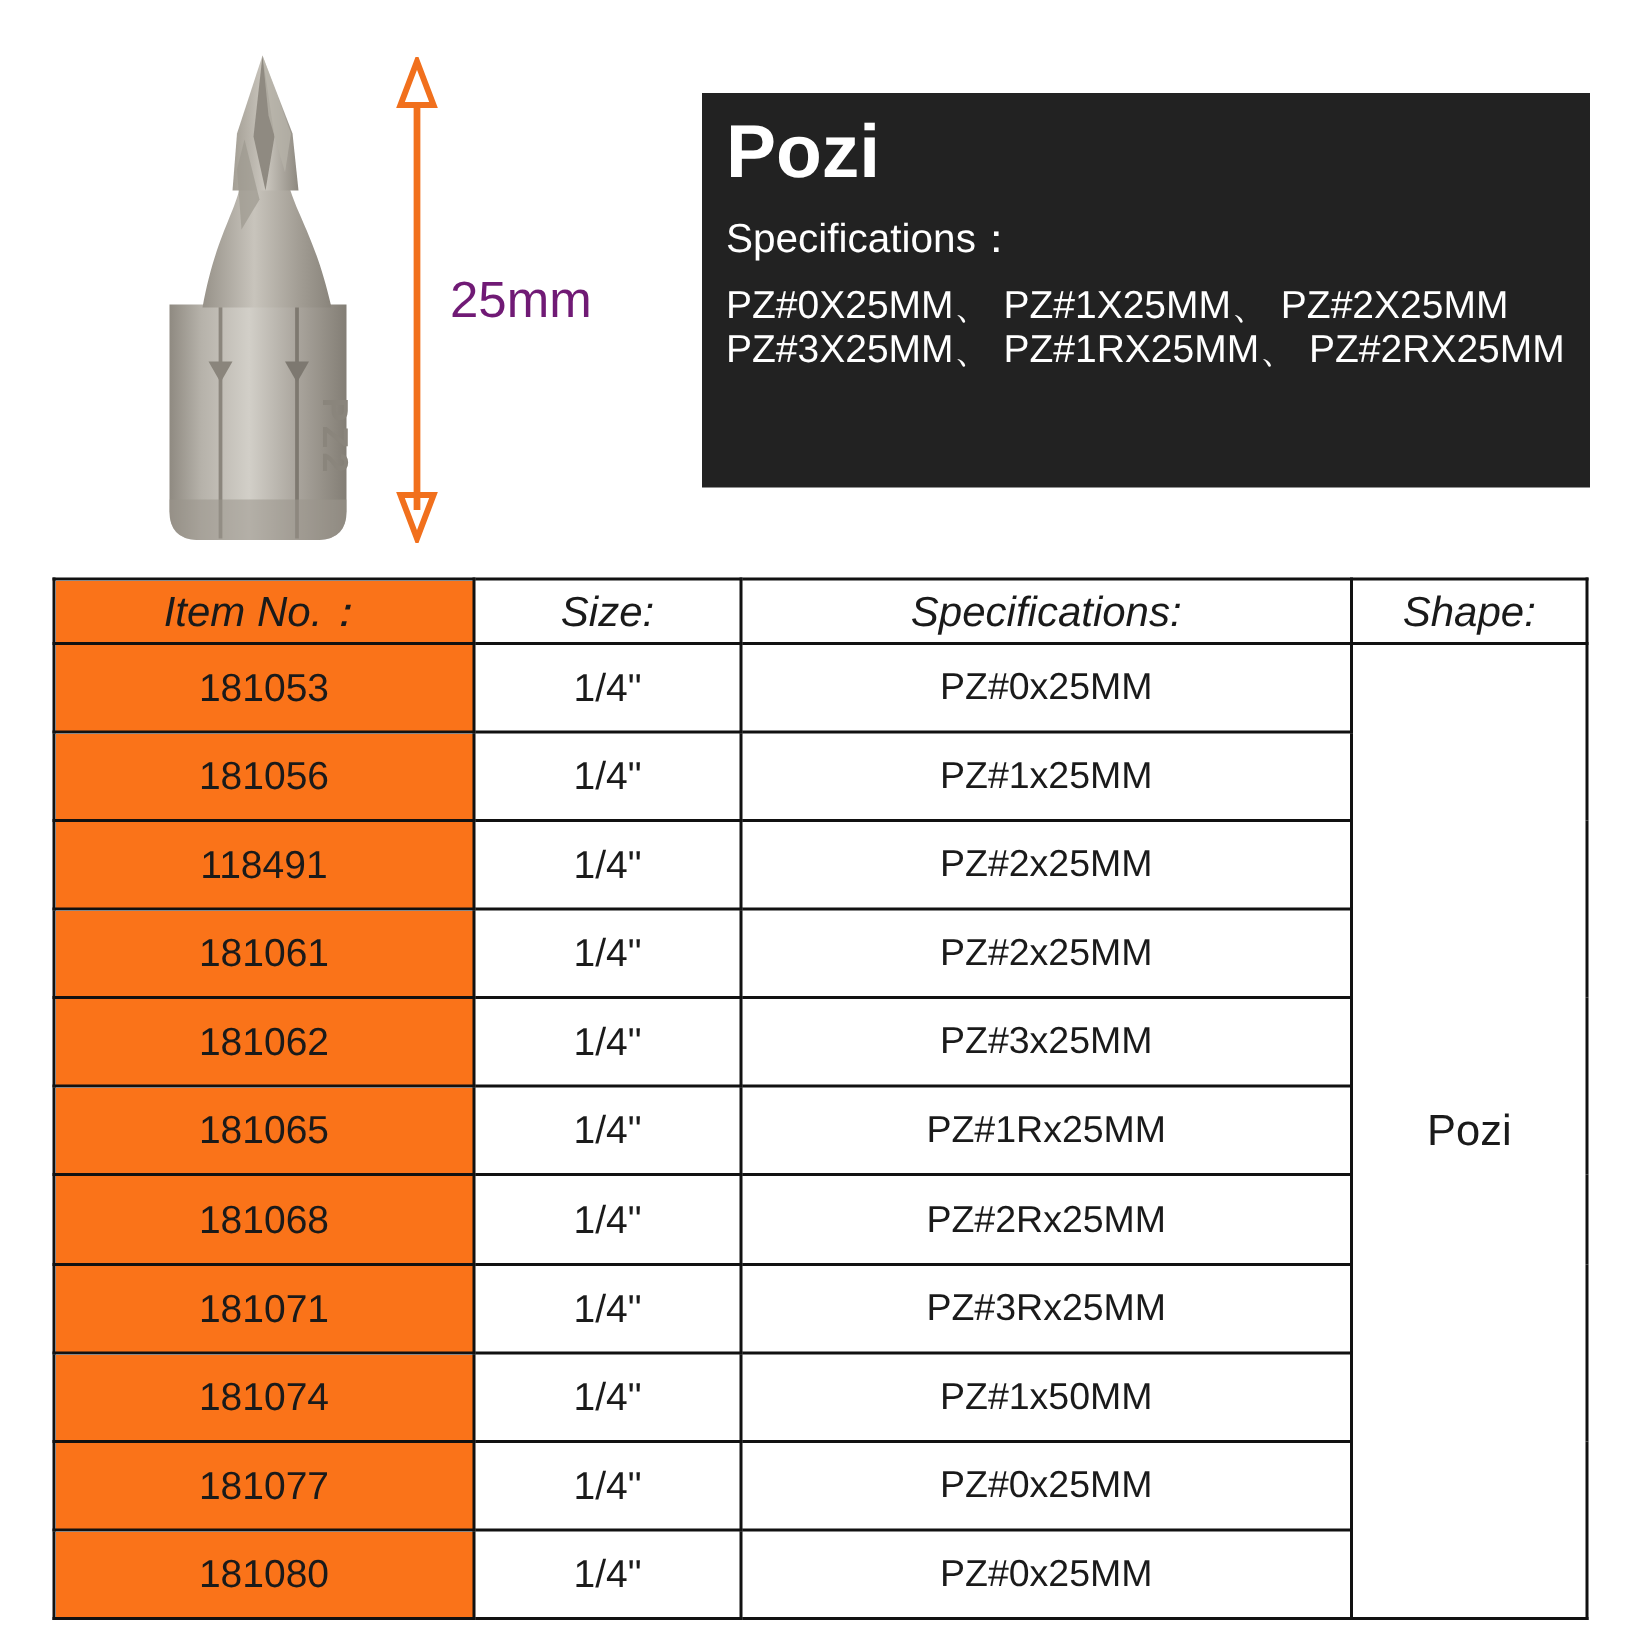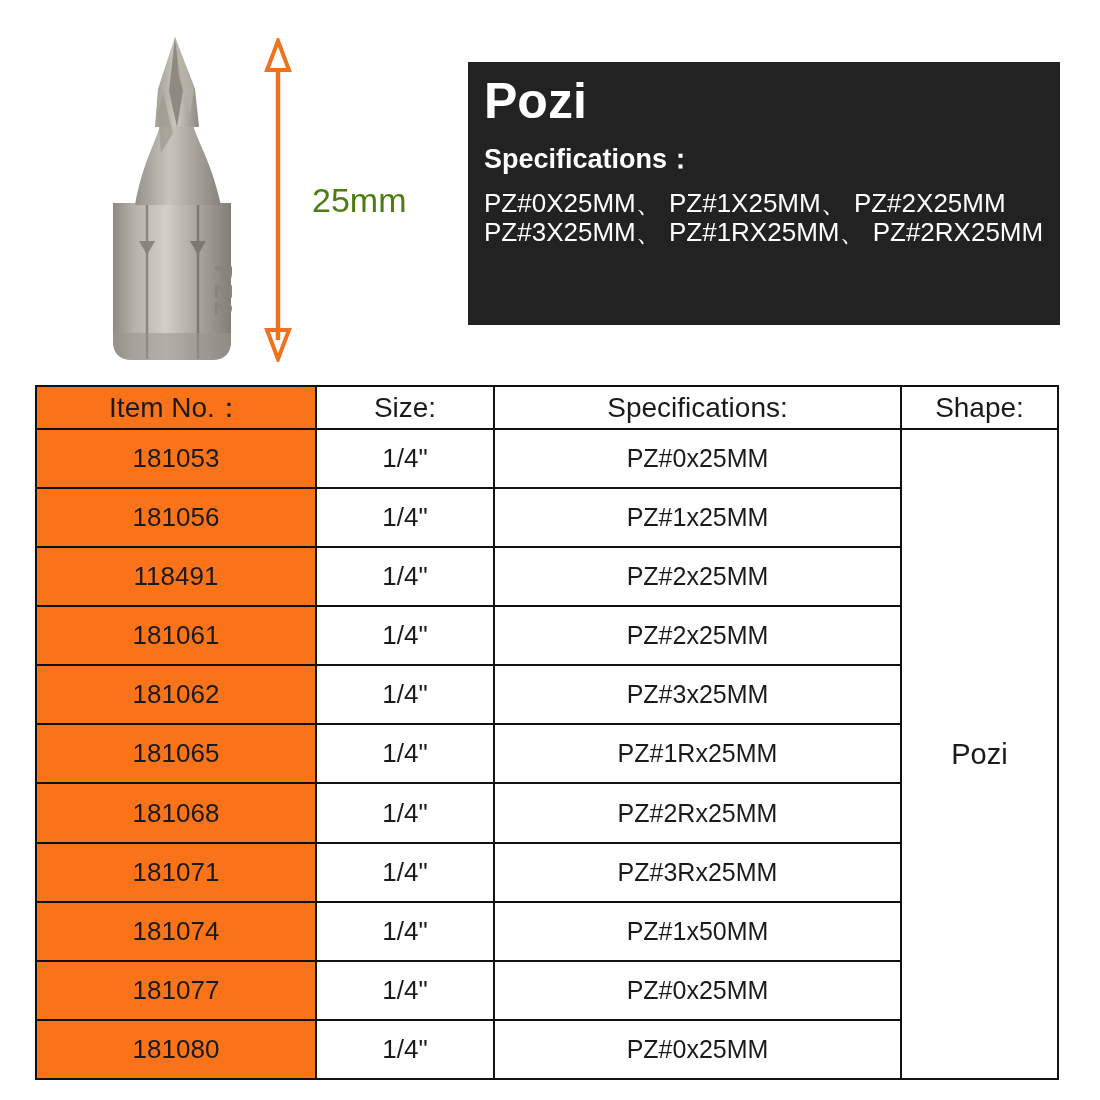--- a/index.html
+++ b/index.html
@@ -7,33 +7,33 @@
     position:relative;
     width:1100px;height:1100px;
     background:#ffffff;
     font-family:"Liberation Sans","DejaVu Sans",sans-serif;
     overflow:hidden;
   }
   
   .bit-svg{position:absolute;left:103px;top:33px;width:138px;height:332px;}
   .arrow-svg{position:absolute;left:256px;top:38px;width:44px;height:324px;}
   .dim-label{
-    position:absolute;left:312px;top:181px;
-    font-size:34px;color:#4d7c0f;letter-spacing:0px;
+    position:absolute;left:300px;top:181px;
+    font-size:34px;color:#701a75;letter-spacing:0px;
   }
   .panel{
     position:absolute;left:468px;top:62px;width:592px;height:263px;
     background:#222222;color:#ffffff;box-sizing:border-box;
     padding:12px 10px 0 16px;
   }
   .panel-title{
     font-size:50px;font-weight:bold;line-height:1.1;margin:0;
   }
   .panel-spec-label{
-    font-size:27px;margin-top:14px;line-height:1.2;font-weight:bold;
+    font-size:27px;margin-top:14px;line-height:1.2;
   }
   .panel-spec-lines{margin-top:14px;}
   .spec-line{
     font-size:26px;line-height:29px;white-space:nowrap;
   }
   
   table.spec-table{
     position:absolute;left:35px;top:385px;
     width:1022px;height:695px;
     border-collapse:collapse;table-layout:fixed;
@@ -43,21 +43,21 @@
     border:2px solid #111111;
     text-align:center;vertical-align:middle;
     font-weight:400;padding:0;
     overflow:hidden;
   }
   .col-item{width:280px;}
   .col-size{width:178px;}
   .col-spec{width:407px;}
   .col-shape{width:157px;}
   .spec-table tr.head-row{height:43px;}
-  .spec-table th{font-size:28px;}
+  .spec-table th{font-size:28px;font-style:italic;}
   .spec-table td{font-size:26px;}
   td.cell-spec{font-size:25px;}
   .orange{background:#FA7319;}
   td.cell-shape{font-size:29px;}
 </style>
 </head>
 <body>
 
 <div id="stage">
 

